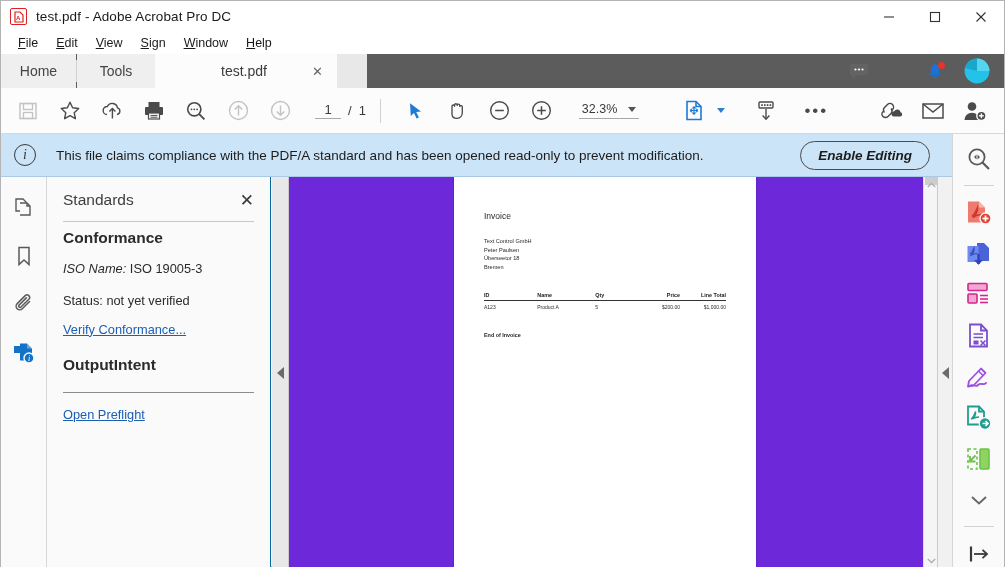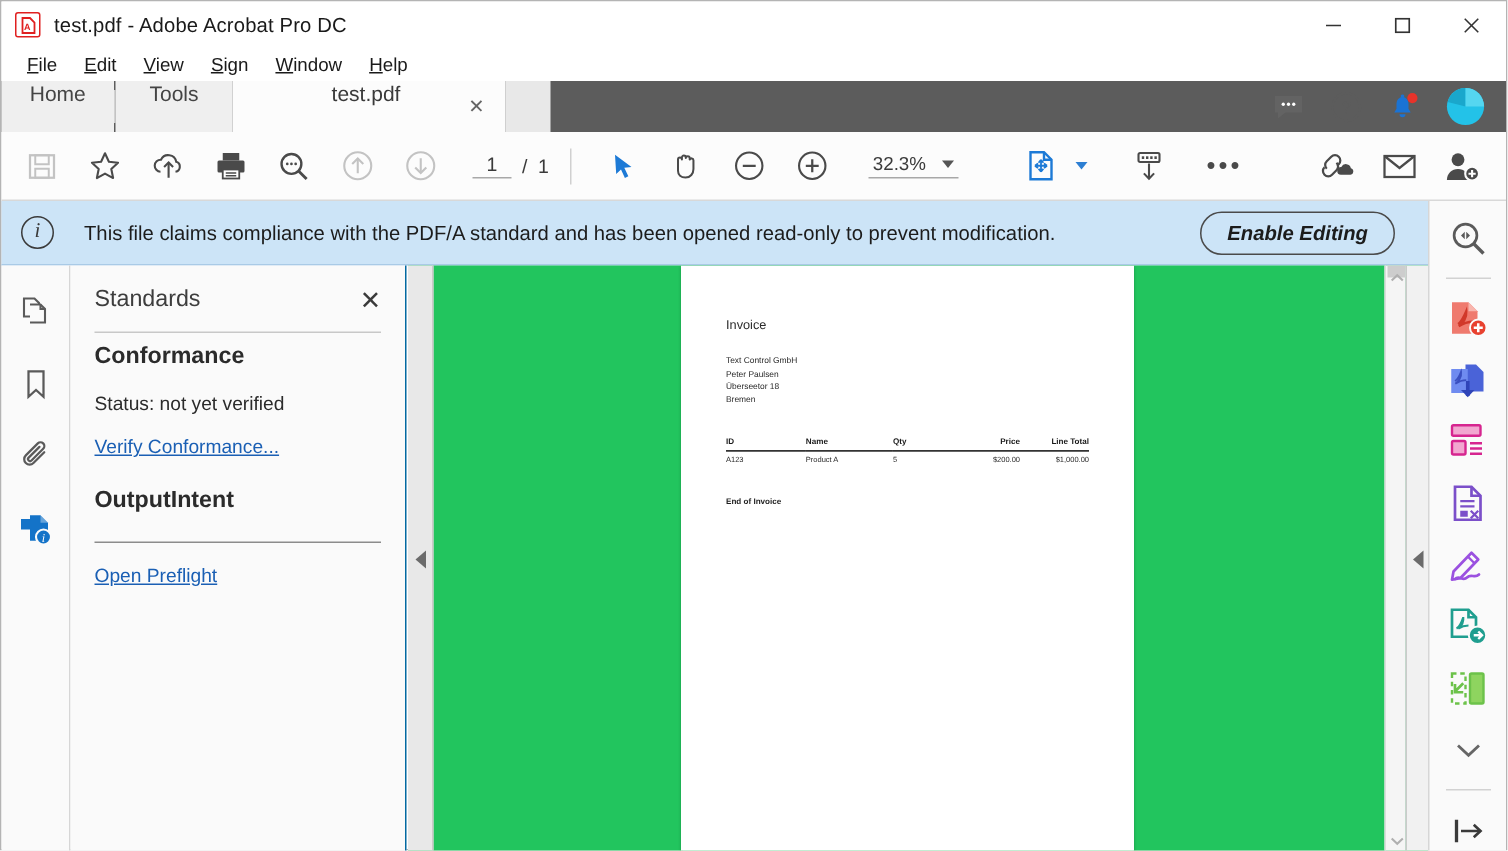--- a/index.html
+++ b/index.html
@@ -52,21 +52,21 @@
   .menu-item .u { text-decoration: underline; }
 
   
   .tabbar {
     position: absolute; top: 53px; left: 0; width: 1003px; height: 34px;
     background: #5c5c5c;
     display: flex; align-items: flex-end;
   }
   .tabstrip { display: flex; align-items: flex-end; height: 34px; }
   .tab {
-    height: 34px; display: flex; justify-content: center;
+    height: 34px; display: flex; align-items: center; justify-content: center;
     font-size: 14px; color: #444;
     background: #efefef; position: relative;
   }
   .tab.home { width: 75px; }
   .tab.tools { width: 78px; }
   .tab.doc {
     width: 182px; background: #fcfcfc; color: #3a3a3a;
     justify-content: center; padding-right: 4px;
   }
   .tab-sep {
@@ -177,21 +177,21 @@
   .status-line { font-size: 12.8px; color: #2b2b2b; margin-top: 14px; }
   .link {
     display: inline-block; font-size: 12.8px; color: #1a5fb4;
     text-decoration: underline; margin-top: 14px;
   }
   .std-rule2 { height: 1px; background: #8c8c8c; margin-top: 18px; }
 
   
   .doc-area {
     position: absolute; top: 176px; left: 271px; width: 680px; height: 391px;
-    background: #22c55e; overflow: hidden;
+    background: #6d28d9; overflow: hidden;
   }
   .collapse-left {
     position: absolute; top: 176px; left: 271px; width: 17px; height: 391px;
     background: #e8e8e8; border-right: 1px solid #cacaca;
     display: flex; align-items: center; justify-content: center;
   }
   .tri-left {
     width: 0; height: 0; border-top: 6px solid transparent;
     border-bottom: 6px solid transparent; border-right: 7px solid #6b6b6b;
   }
@@ -520,20 +520,24 @@
 
   <div class="std-panel">
     <div class="std-head">
       <div class="std-title">Standards</div>
       <div class="std-close">✕</div>
     </div>
     <div class="std-rule"></div>
 
     <div class="sec-title">Conformance</div>
     <div class="kv">
+      <div class="kv-line">
+        <span class="k">ISO Name:</span>
+        <span>ISO 19005-3</span>
+      </div>
     </div>
     <div class="status-line">Status: not yet verified</div>
     <a class="link" href="#">Verify Conformance...</a>
 
     <div class="sec-title" style="margin-top:18px">OutputIntent</div>
     <div class="std-rule2"></div>
     <a class="link" href="#">Open Preflight</a>
   </div>
 
   <div class="doc-area">

